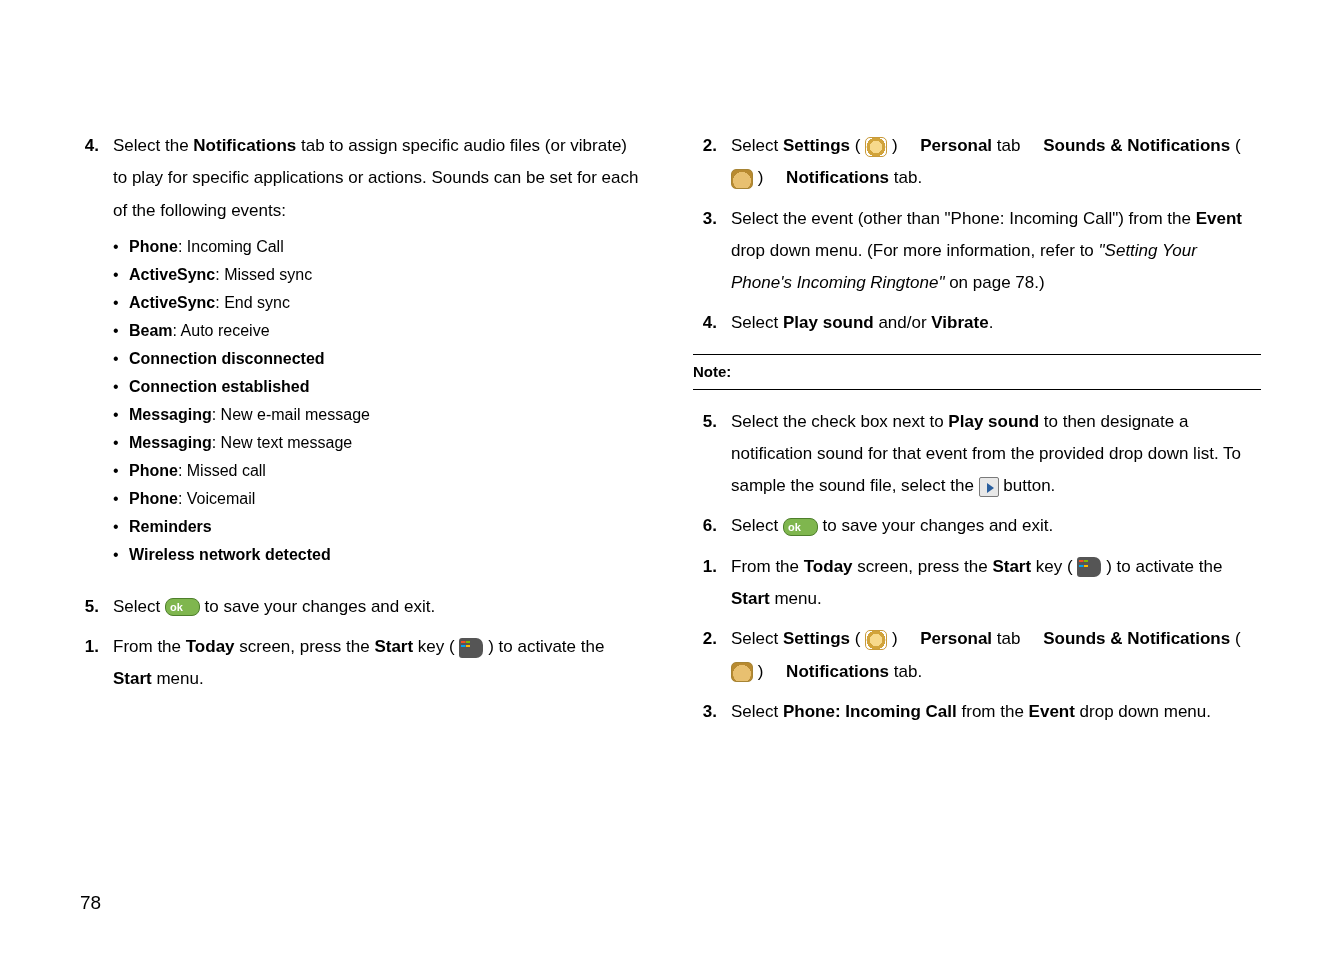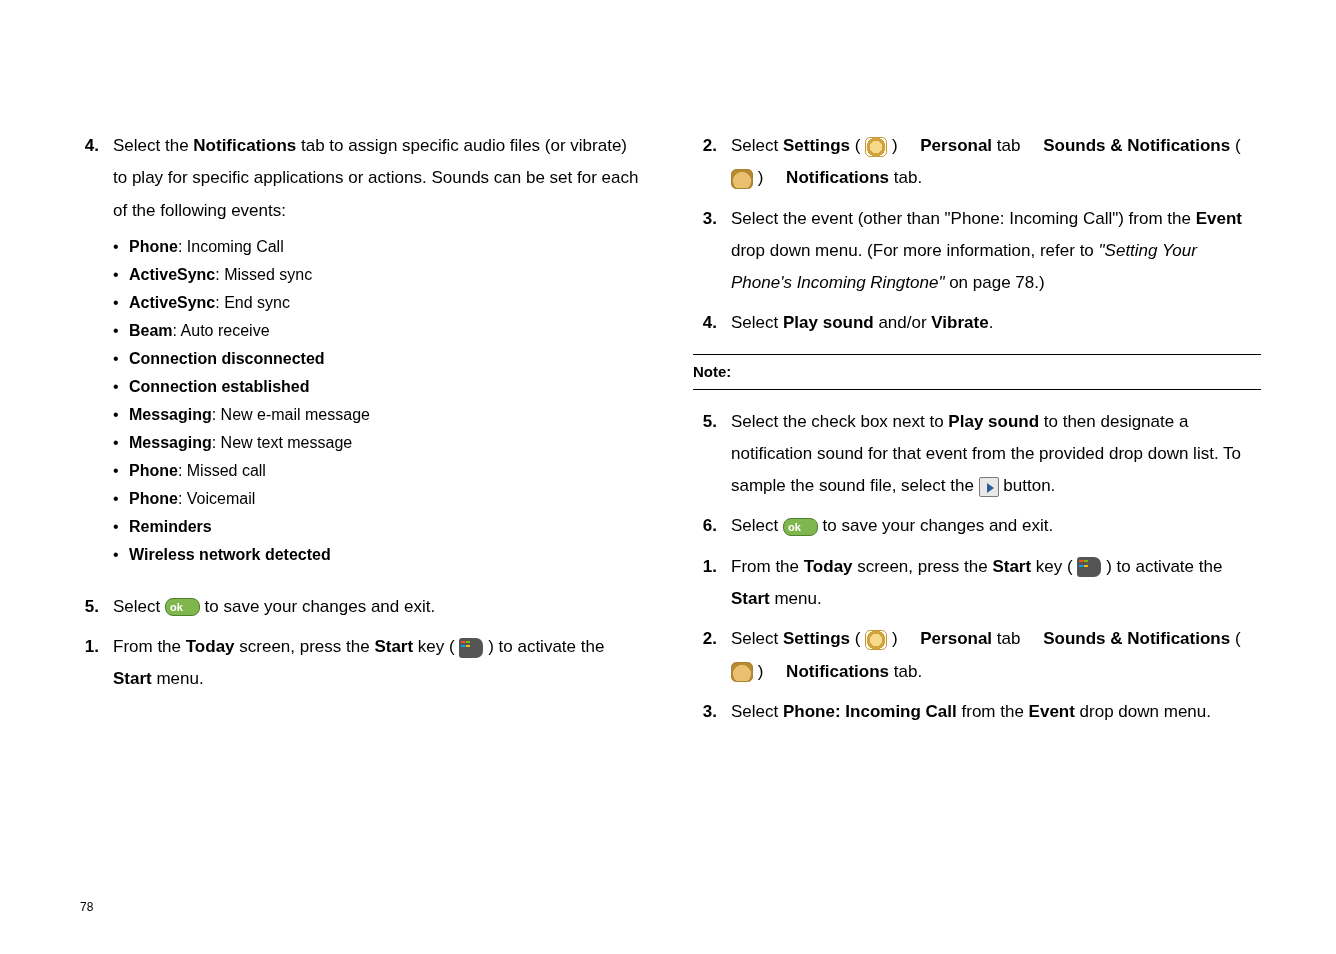--- a/index.html
+++ b/index.html
@@ -78,21 +78,21 @@
     margin-right: 4px;
     flex-shrink: 0;
   }
   .note .note-body { flex: 1; }
   .b { font-weight: bold; margin-top: 11px; }
   .i { font-style: italic; }
   .page-num {
     position: absolute;
     bottom: 40px;
     left: 80px;
-    font-size: 12px;
+    font-size: 19px;
     text-align: right;
   }
   .icon-ok {
     display: inline-block;
     background: #7fb64e;
     border: 1px solid #4e7f2c;
     color: #fff;
     font-weight: bold;
     font-size: 11px;
     padding: 1px 16px 1px 4px;

